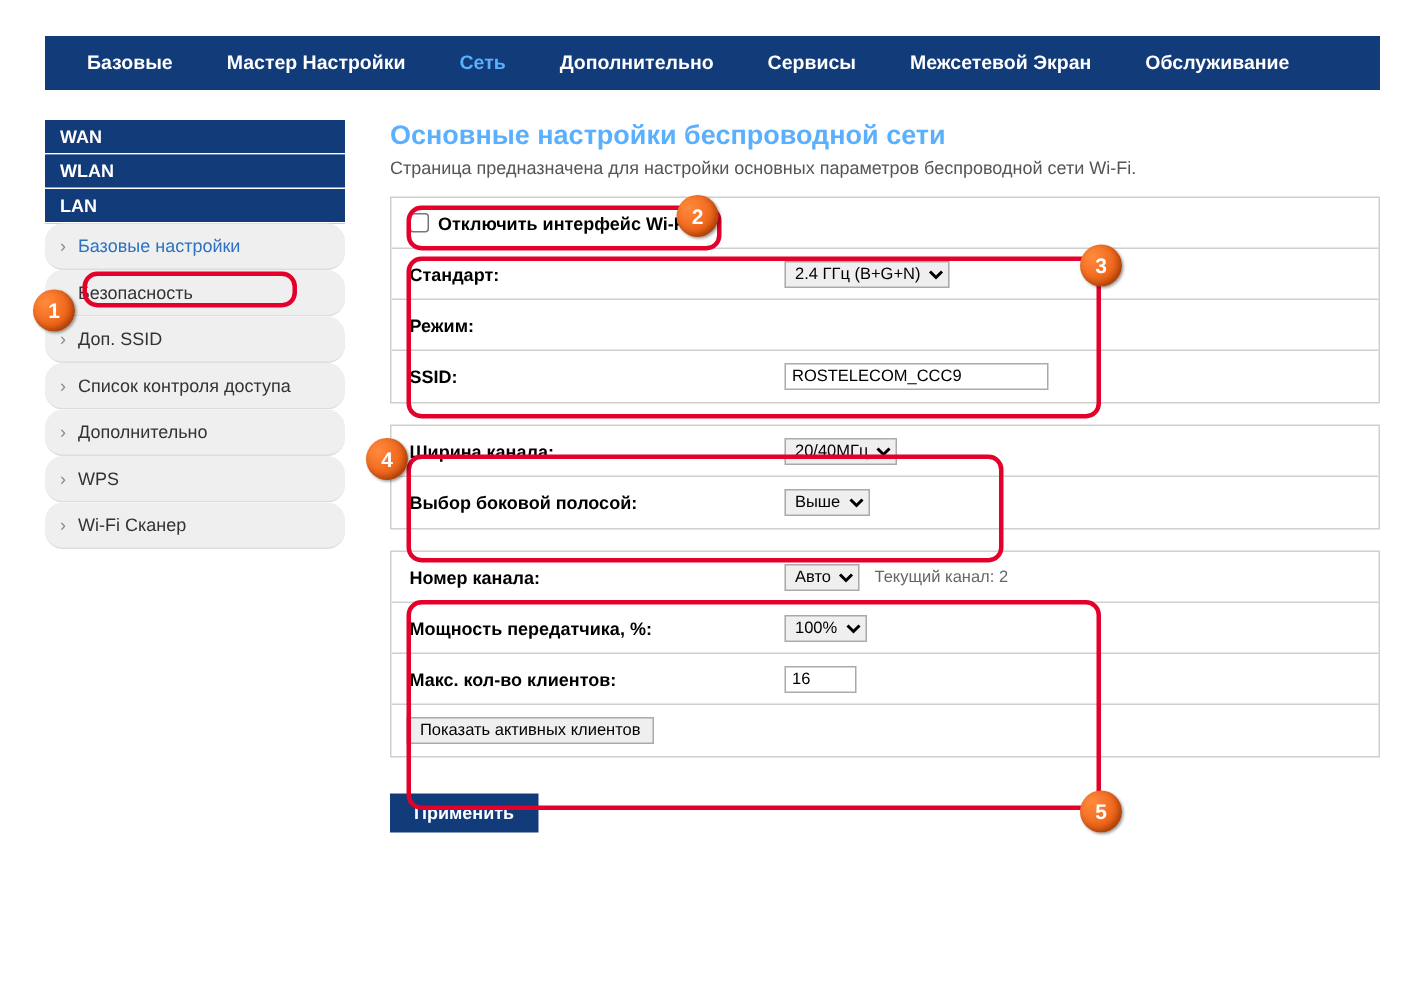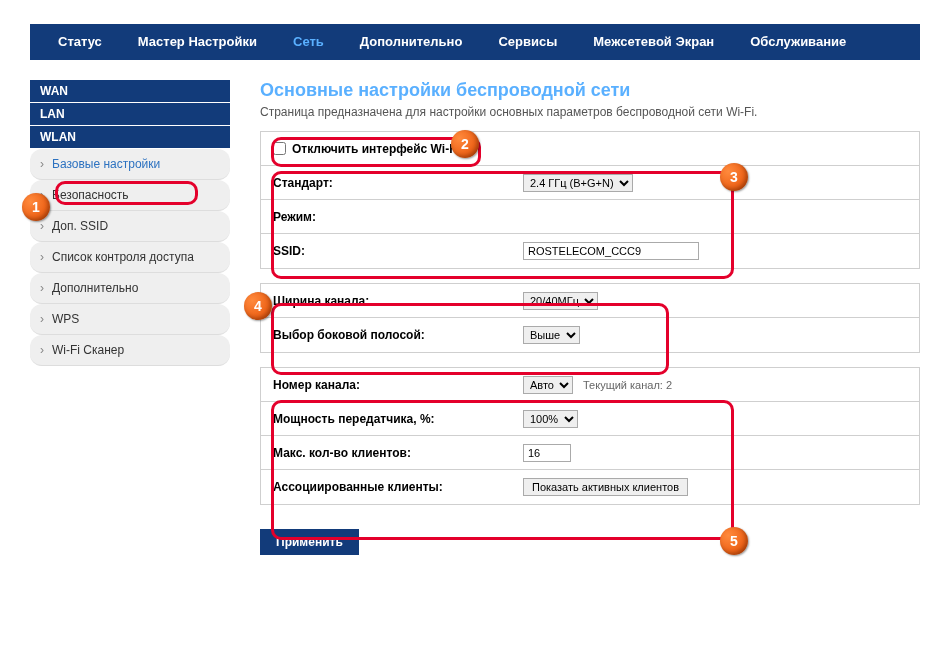--- a/index.html
+++ b/index.html
@@ -30,34 +30,34 @@
 .muted { color: #666; font-size: 11px; }
 
 
 .hl { position: absolute; border: 3px solid #e4002b; border-radius: 10px; pointer-events: none; }
 .badge { position: absolute; width: 28px; height: 28px; background: radial-gradient(circle at 30% 30%, #ff8a3d, #e34a00); border-radius: 50%; color: #fff; font-weight: bold; display: flex; align-items: center; justify-content: center; font-size: 14px; box-shadow: inset -2px -2px 4px rgba(0,0,0,.3), 1px 1px 2px rgba(0,0,0,.4); pointer-events: none; }
 </style>
 </head>
 <body>
 
 <div class="topbar">
-  <a>Статус</a>
+  <a>Базовые</a>
   <a>Мастер Настройки</a>
   <a class="active">Сеть</a>
   <a>Дополнительно</a>
   <a>Сервисы</a>
   <a>Межсетевой Экран</a>
   <a>Обслуживание</a>
 </div>
 
 <div class="container">
   <div class="sidebar">
     <div class="side-head">WAN</div>
+    <div class="side-head">WLAN</div>
     <div class="side-head">LAN</div>
-    <div class="side-head">WLAN</div>
     <div class="side-item active">Базовые настройки</div>
     <div class="side-item">Безопасность</div>
     <div class="side-item">Доп. SSID</div>
     <div class="side-item">Список контроля доступа</div>
     <div class="side-item">Дополнительно</div>
     <div class="side-item">WPS</div>
     <div class="side-item">Wi-Fi Сканер</div>
   </div>
 
   <div class="main">
@@ -117,21 +117,20 @@
             <select><option>100%</option></select>
           </div>
       </div>
       <div class="row">
         <div class="lbl">Макс. кол-во клиентов:</div>
         <div class="val">
             <input type="text" style="width: 48px;" value="16">
           </div>
       </div>
       <div class="row">
-        <div class="lbl">Ассоциированные клиенты:</div>
         <div class="val">
             <button class="btn">Показать активных клиентов</button>
           </div>
       </div>
     </div>
 
     <button class="apply">Применить</button>
   </div>
 </div>
 

